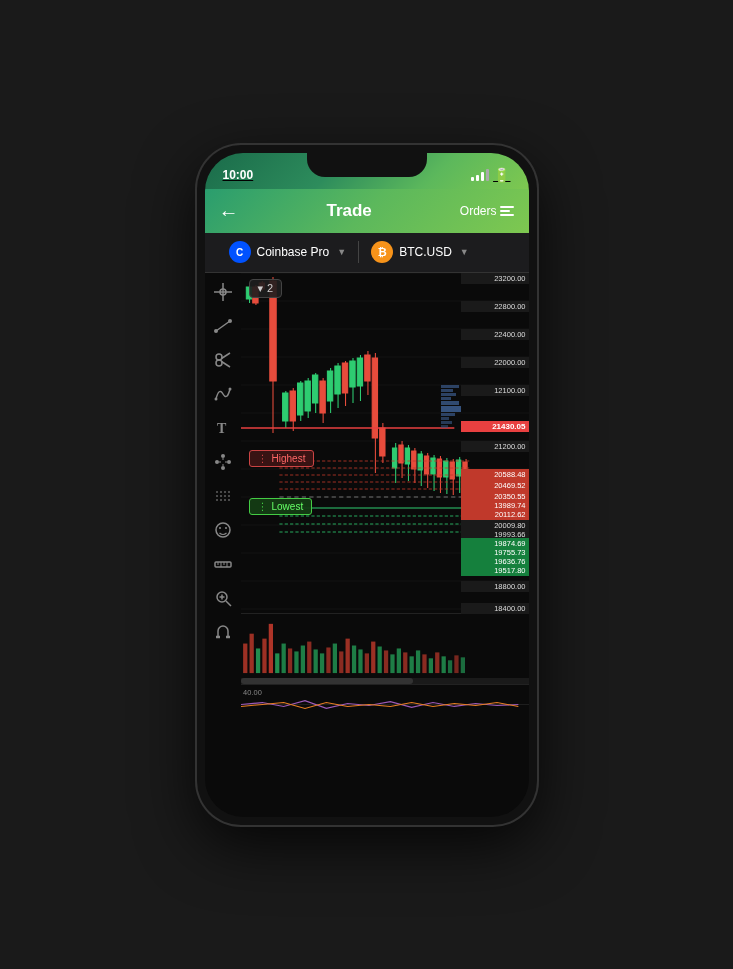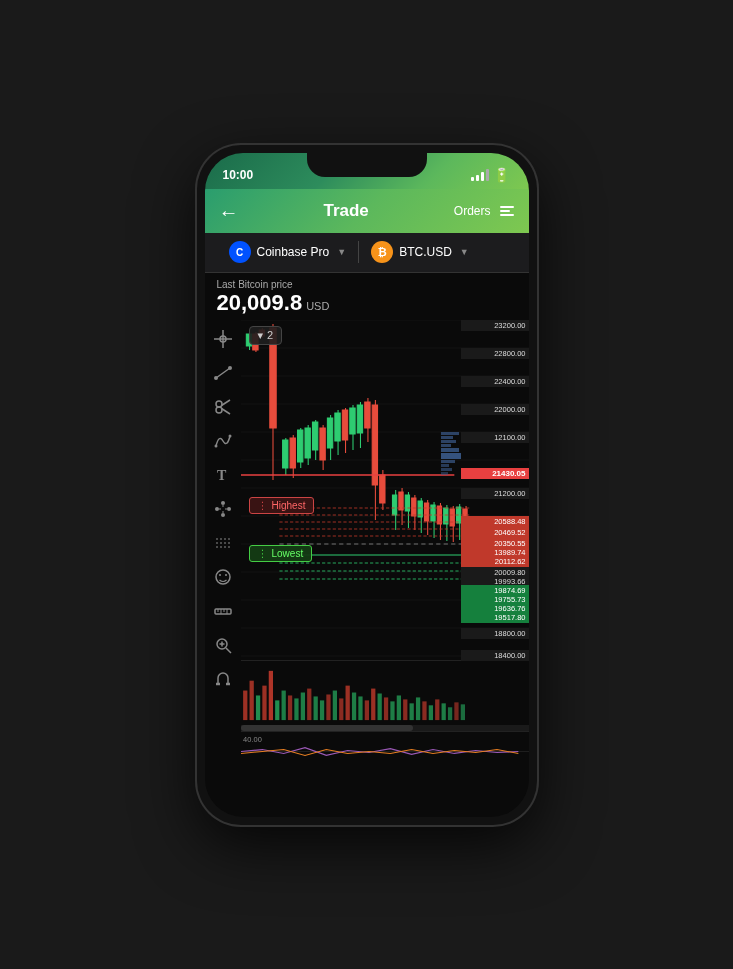--- a/index.html
+++ b/index.html
@@ -43,20 +43,21 @@
     
     .status-bar {
       height: 36px;
       background: transparent;
       display: flex;
       align-items: center;
       justify-content: space-between;
       padding: 8px 18px 0;
       position: relative;
       z-index: 10;
+      text-decoration: underline;
     }
     .status-time {
       color: #fff;
       font-size: 12px;
       font-weight: 700;
     }
     .status-icons {
       display: flex;
       align-items: center;
       gap: 4px;
@@ -95,21 +96,21 @@
       color: #fff;
       font-size: 17px;
       font-weight: 600;
     }
     .header-orders {
       color: #fff;
       font-size: 12px;
       font-weight: 500;
       display: flex;
       align-items: center;
-      gap: 10px;
+      gap: 4px;
       cursor: pointer;
     }
     
     .exchange-bar {
       height: 40px;
       background: #1c1c1e;
       display: flex;
       align-items: center;
       padding: 0 12px;
       gap: 0;
@@ -333,27 +334,20 @@
         <span style="color:#fff;font-size:12px;">Coinbase Pro</span>
         <span class="dropdown-arrow">▼</span>
       </div>
       <div class="exchange-item">
         <div class="bitcoin-logo">₿</div>
         <span style="color:#fff;font-size:12px;">BTC.USD</span>
         <span class="dropdown-arrow">▼</span>
       </div>
     </div>
 
-    <div class="price-section">
-      <div class="price-label">Last Bitcoin price</div>
-      <div class="price-value">
-        <span>20,009.8</span>
-        <span class="price-currency">USD</span>
-      </div>
-    </div>
 
     <div class="full-chart">
 
       <div class="left-toolbar">
         <div class="toolbar-icon">
           <svg width="18" height="18" viewBox="0 0 18 18">
               <line x1="9" y1="0" x2="9" y2="18" stroke="#888" stroke-width="1.5"></line>
               <line x1="0" y1="9" x2="18" y2="9" stroke="#888" stroke-width="1.5"></line>
               <circle cx="9" cy="9" r="3" stroke="#888" stroke-width="1.5" fill="none"></circle>
             </svg>

